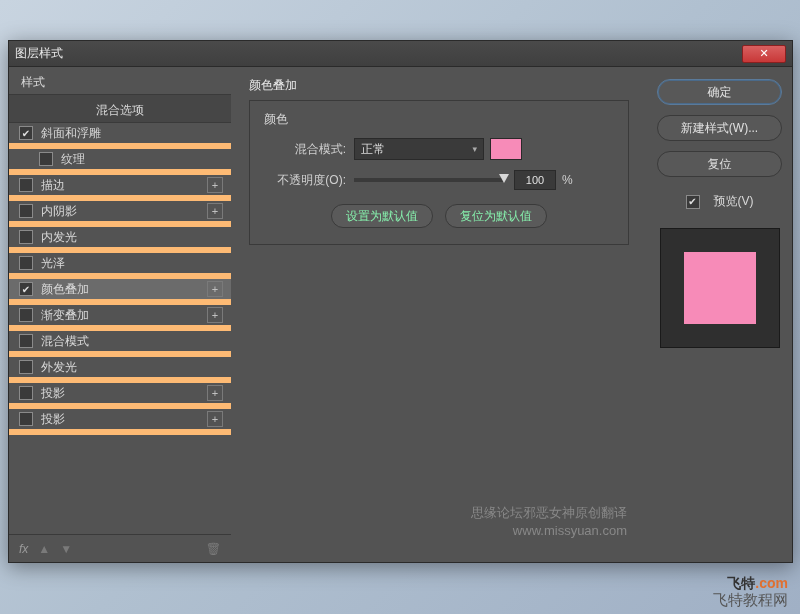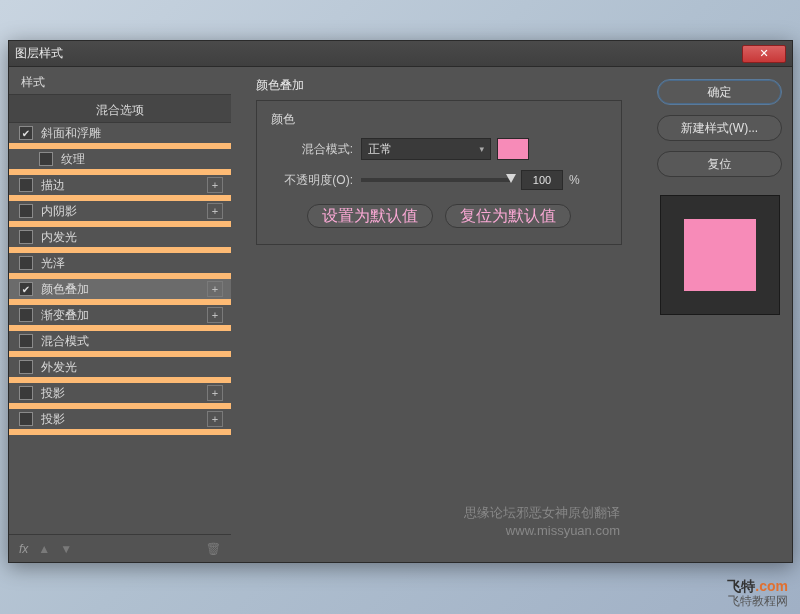--- a/index.html
+++ b/index.html
@@ -1,21 +1,21 @@
 <!DOCTYPE html>
 <html><head>
 <meta charset="utf-8">
 <style>
 * { box-sizing: border-box; margin: 0; padding: 0; font-family: "Microsoft YaHei", sans-serif; }
 body { background: linear-gradient(135deg, #c8d4e0 0%, #b0c0d0 50%, #a0b0c5 100%); width: 800px; height: 614px; overflow: hidden; position: relative; }
 .dialog { position: absolute; left: 8px; top: 40px; width: 785px; height: 523px; background: #535353; border: 1px solid #2a2a2a; box-shadow: 0 4px 20px rgba(0,0,0,0.4); }
 .titlebar { height: 26px; background: linear-gradient(#4a4a4a,#3f3f3f); display: flex; align-items: center; padding: 0 6px; border-bottom: 1px solid #2a2a2a; }
 .titlebar-text { color: #e8e8e8; font-size: 12px; flex: 1; }
 .close-btn { width: 44px; height: 18px; background: linear-gradient(#d96060,#c83838); border: 1px solid #8a2020; border-radius: 2px; color: #fff; display: flex; align-items: center; justify-content: center; font-size: 11px; cursor: pointer; }
-.body { display: flex; height: calc(100% - 26px); gap: 7px; }
+.body { display: flex; height: calc(100% - 26px); }
 .left-col { width: 222px; background: #535353; display: flex; flex-direction: column; }
 .styles-header { height: 28px; color: #d8d8d8; font-size: 12px; padding: 7px 12px; border-bottom: 1px solid #3a3a3a; }
 .blend-header { height: 28px; background: #464646; color: #d8d8d8; font-size: 12px; padding: 7px 12px; border-bottom: 1px solid #3a3a3a; text-align: center; }
 .style-list { flex: 1; overflow: hidden; }
 .style-row { height: 26px; display: flex; align-items: center; padding: 0 10px; color: #d8d8d8; font-size: 12px; border-bottom: 6px solid #fdba74; position: relative; }
 .style-row.selected { background: #6b6b6b; }
 .style-row.sub { padding-left: 30px; }
 .cb { width: 14px; height: 14px; border: 1px solid #8a8a8a; background: #3a3a3a; margin-right: 8px; display: flex; align-items: center; justify-content: center; font-size: 10px; color: #e0e0e0; }
 .cb.checked::after { content: "✔"; }
 .fx-add { position: absolute; right: 8px; width: 16px; height: 16px; border: 1px solid #7a7a7a; color: #c0c0c0; display: flex; align-items: center; justify-content: center; font-size: 11px; }
@@ -28,30 +28,30 @@
 .field-row { display: flex; align-items: center; margin-bottom: 10px; }
 .field-label { width: 82px; text-align: right; color: #d0d0d0; font-size: 12px; margin-right: 8px; }
 .select { width: 130px; height: 22px; background: #3a3a3a; border: 1px solid #2a2a2a; color: #d8d8d8; font-size: 12px; padding: 0 6px; display: flex; align-items: center; justify-content: space-between; }
 .select .chev { font-size: 9px; color: #aaa; }
 .swatch { width: 32px; height: 22px; background: #f78bb8; border: 1px solid #2a2a2a; margin-left: 6px; }
 .num-input { width: 42px; height: 20px; background: #3a3a3a; border: 1px solid #2a2a2a; color: #e0e0e0; font-size: 11px; text-align: center; margin: 0 6px; }
 .unit { color: #d0d0d0; font-size: 12px; }
 .slider-track { width: 150px; height: 4px; background: #3a3a3a; position: relative; margin-right: 4px; }
 .slider-thumb { position: absolute; right: -5px; top: -4px; width: 0; height: 0; border-left: 5px solid transparent; border-right: 5px solid transparent; border-top: 9px solid #d8d8d8; }
 .btn-row { display: flex; gap: 12px; justify-content: center; margin-top: 14px; }
-.ps-btn { height: 24px; padding: 8px 14px; background: #5a5a5a; border: 1px solid #3a3a3a; border-radius: 12px; color: #f9a8d4; font-size: 16px; display: flex; align-items: center; cursor: pointer; }
+.ps-btn { height: 24px; padding: 8px 14px; background: #5a5a5a; border: 1px solid #3a3a3a; border-radius: 12px; color: #86efac; font-size: 12px; display: flex; align-items: center; cursor: pointer; }
 .watermark { position: absolute; bottom: 22px; right: 20px; color: #888; font-size: 13px; text-align: right; line-height: 1.4; }
 .right-col { width: 145px; background: #535353; padding: 12px 10px; display: flex; flex-direction: column; gap: 10px; }
 .r-btn { height: 26px; background: #585858; border: 1px solid #3a3a3a; border-radius: 13px; color: #e0e0e0; font-size: 12px; display: flex; align-items: center; justify-content: center; cursor: pointer; }
 .r-btn.primary { border-color: #5a7a9a; box-shadow: 0 0 0 1px #4a6a8a inset; }
 .preview-row { display: flex; align-items: center; justify-content: center; gap: 6px; color: #d8d8d8; font-size: 12px; margin-top: 6px; }
 .preview-box { margin-top: 8px; width: 120px; height: 120px; background: #2f2f2f; border: 1px solid #1a1a1a; display: flex; align-items: center; justify-content: center; align-self: center; }
 .preview-inner { width: 72px; height: 72px; background: #f78bb8; }
 .logo { position: absolute; right: 12px; bottom: 6px; color: #333; font-size: 14px; font-weight: bold; text-align: right; line-height: 1.1; }
-.logo .sub { font-size: 12px; font-weight: normal; color: #555; }
+.logo .sub { font-size: 15px; font-weight: normal; color: #555; }
 .logo .orange { color: #e07030; }
 </style>
 </head>
 <body>
 
 <div class="dialog">
   <div class="titlebar">
     <span class="titlebar-text">图层样式</span>
     <div class="close-btn">✕</div>
   </div>
@@ -152,20 +152,24 @@
       <div class="watermark">
         <div>思缘论坛邪恶女神原创翻译</div>
         <div>www.missyuan.com</div>
       </div>
     </div>
 
     <div class="right-col">
       <div class="r-btn primary">确定</div>
       <div class="r-btn">新建样式(W)...</div>
       <div class="r-btn">复位</div>
+      <div class="preview-row">
+        <span class="cb checked"></span>
+        <span>预览(V)</span>
+      </div>
       <div class="preview-box">
         <div class="preview-inner"></div>
       </div>
     </div>
   </div>
 </div>
 
 <div class="logo">
   <span>飞特</span><span class="orange">.com</span>
   <div class="sub">飞特教程网</div>

